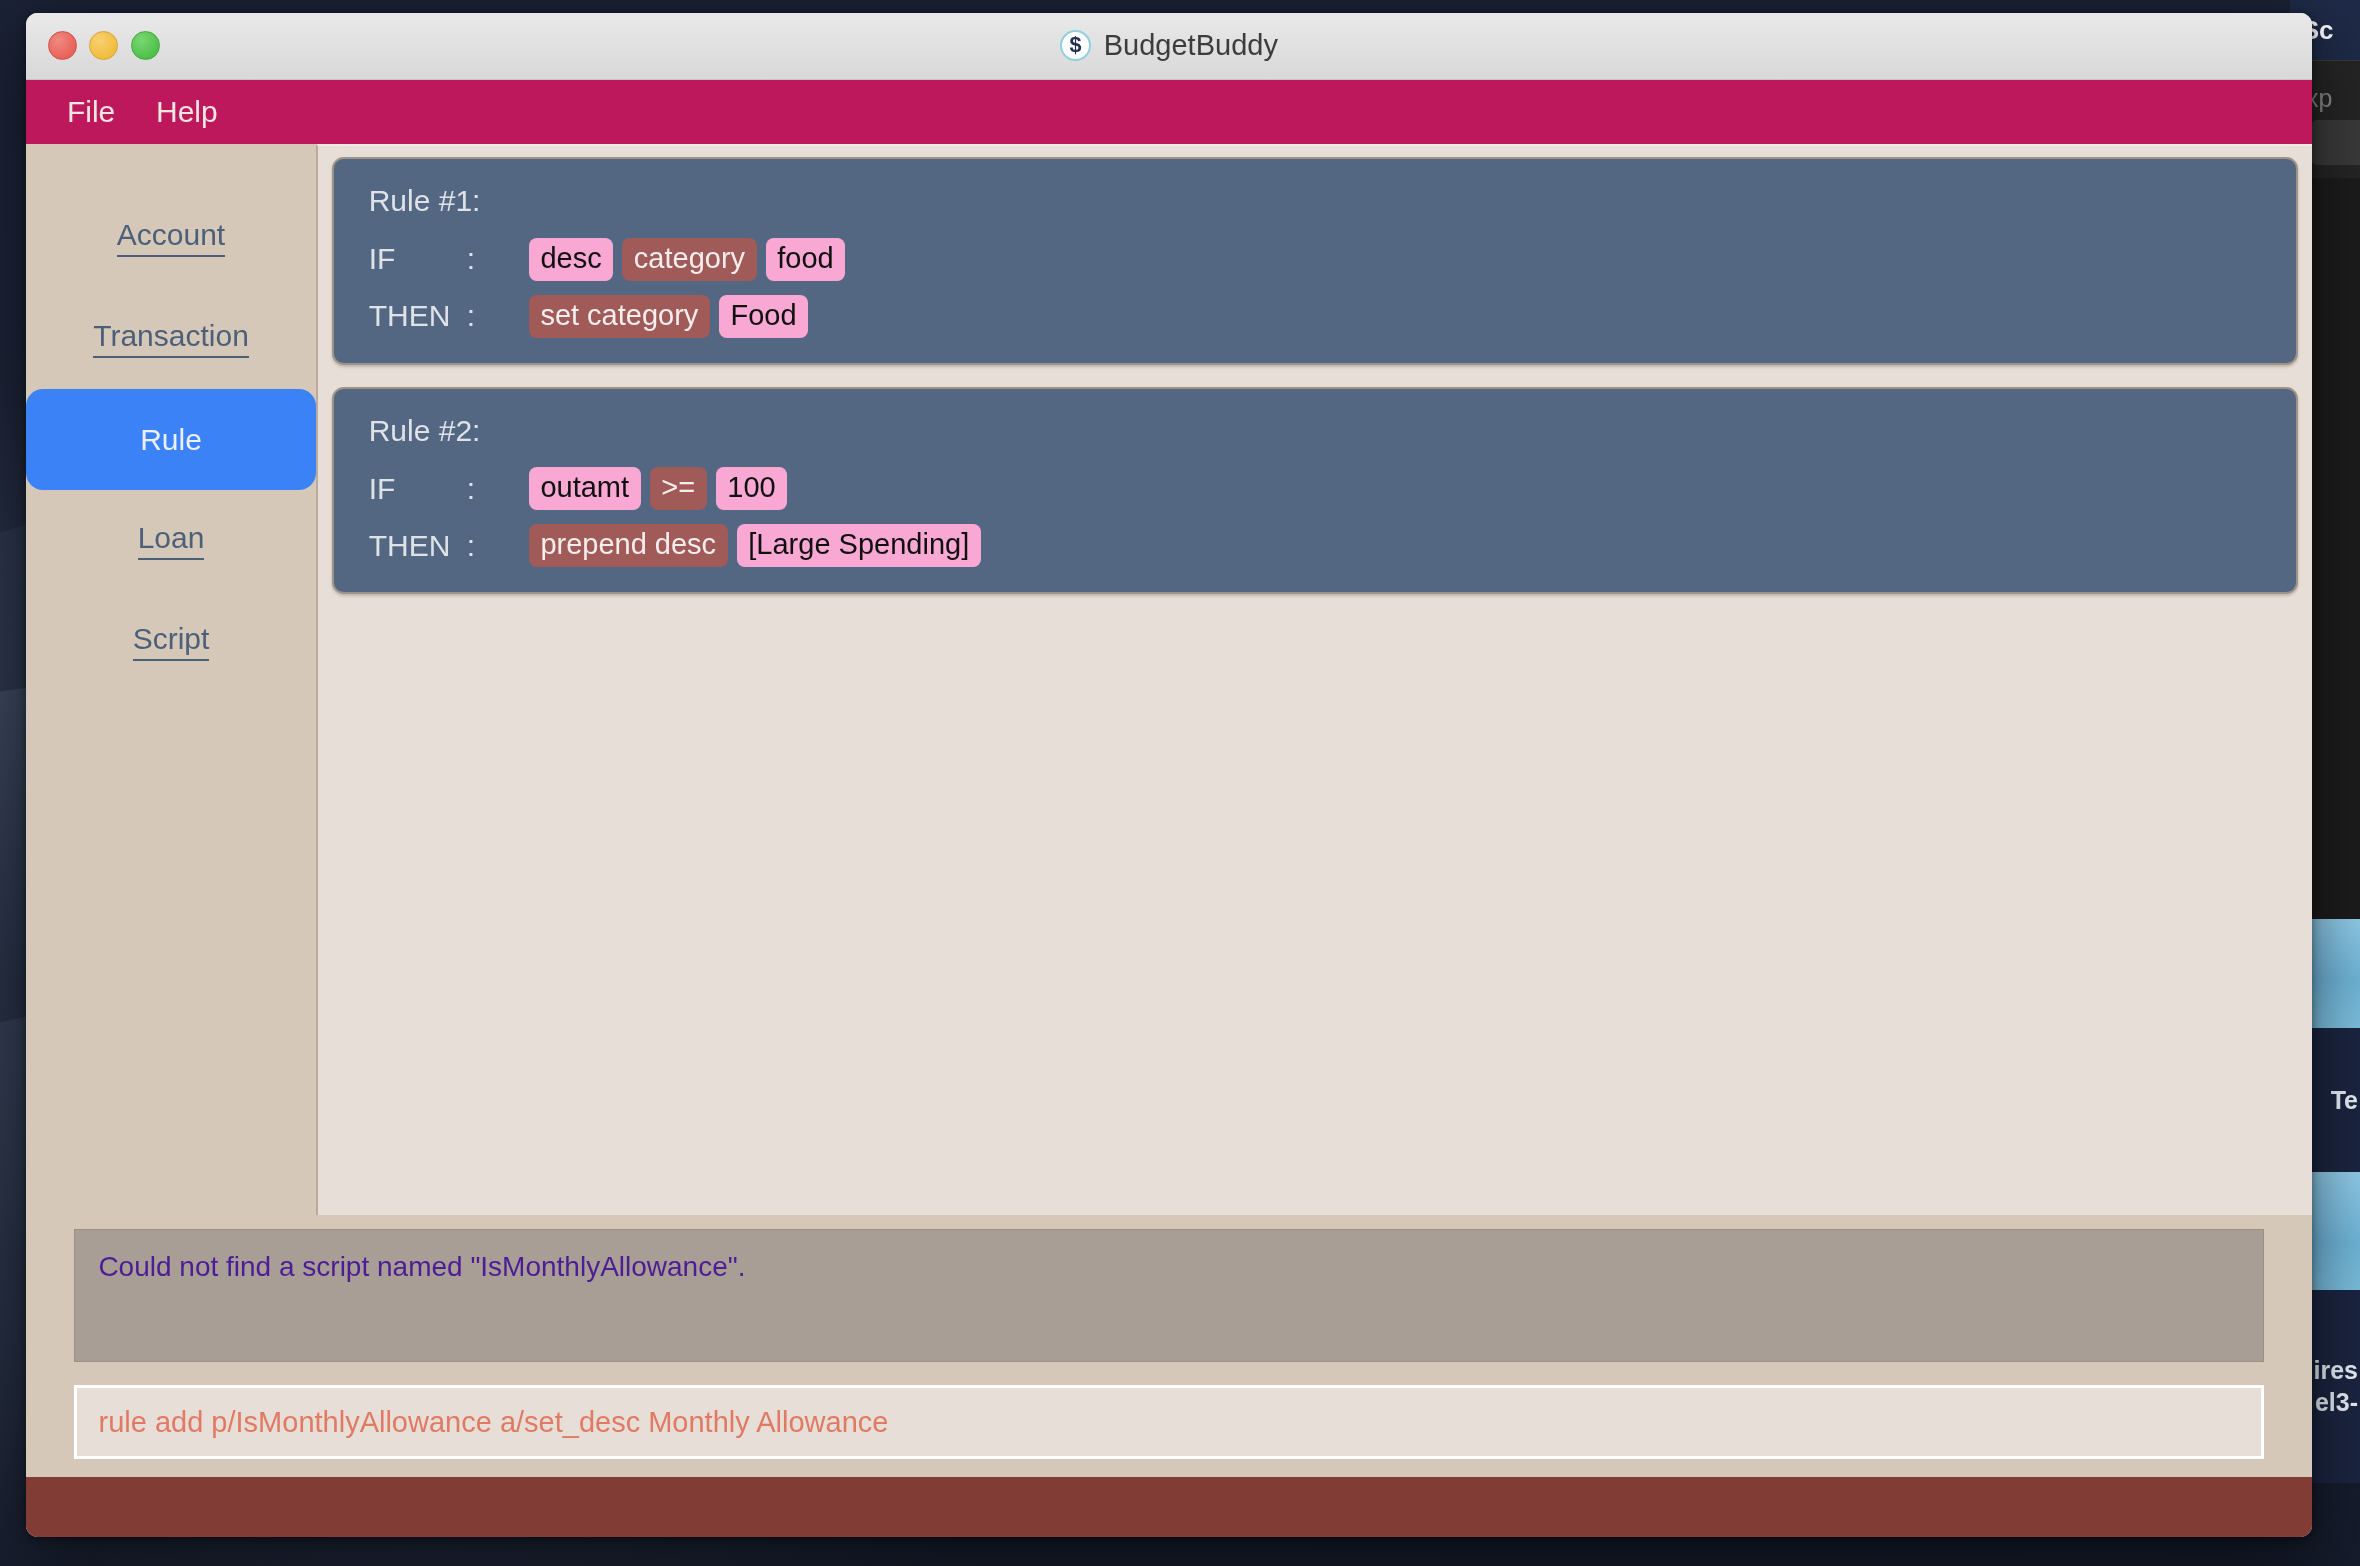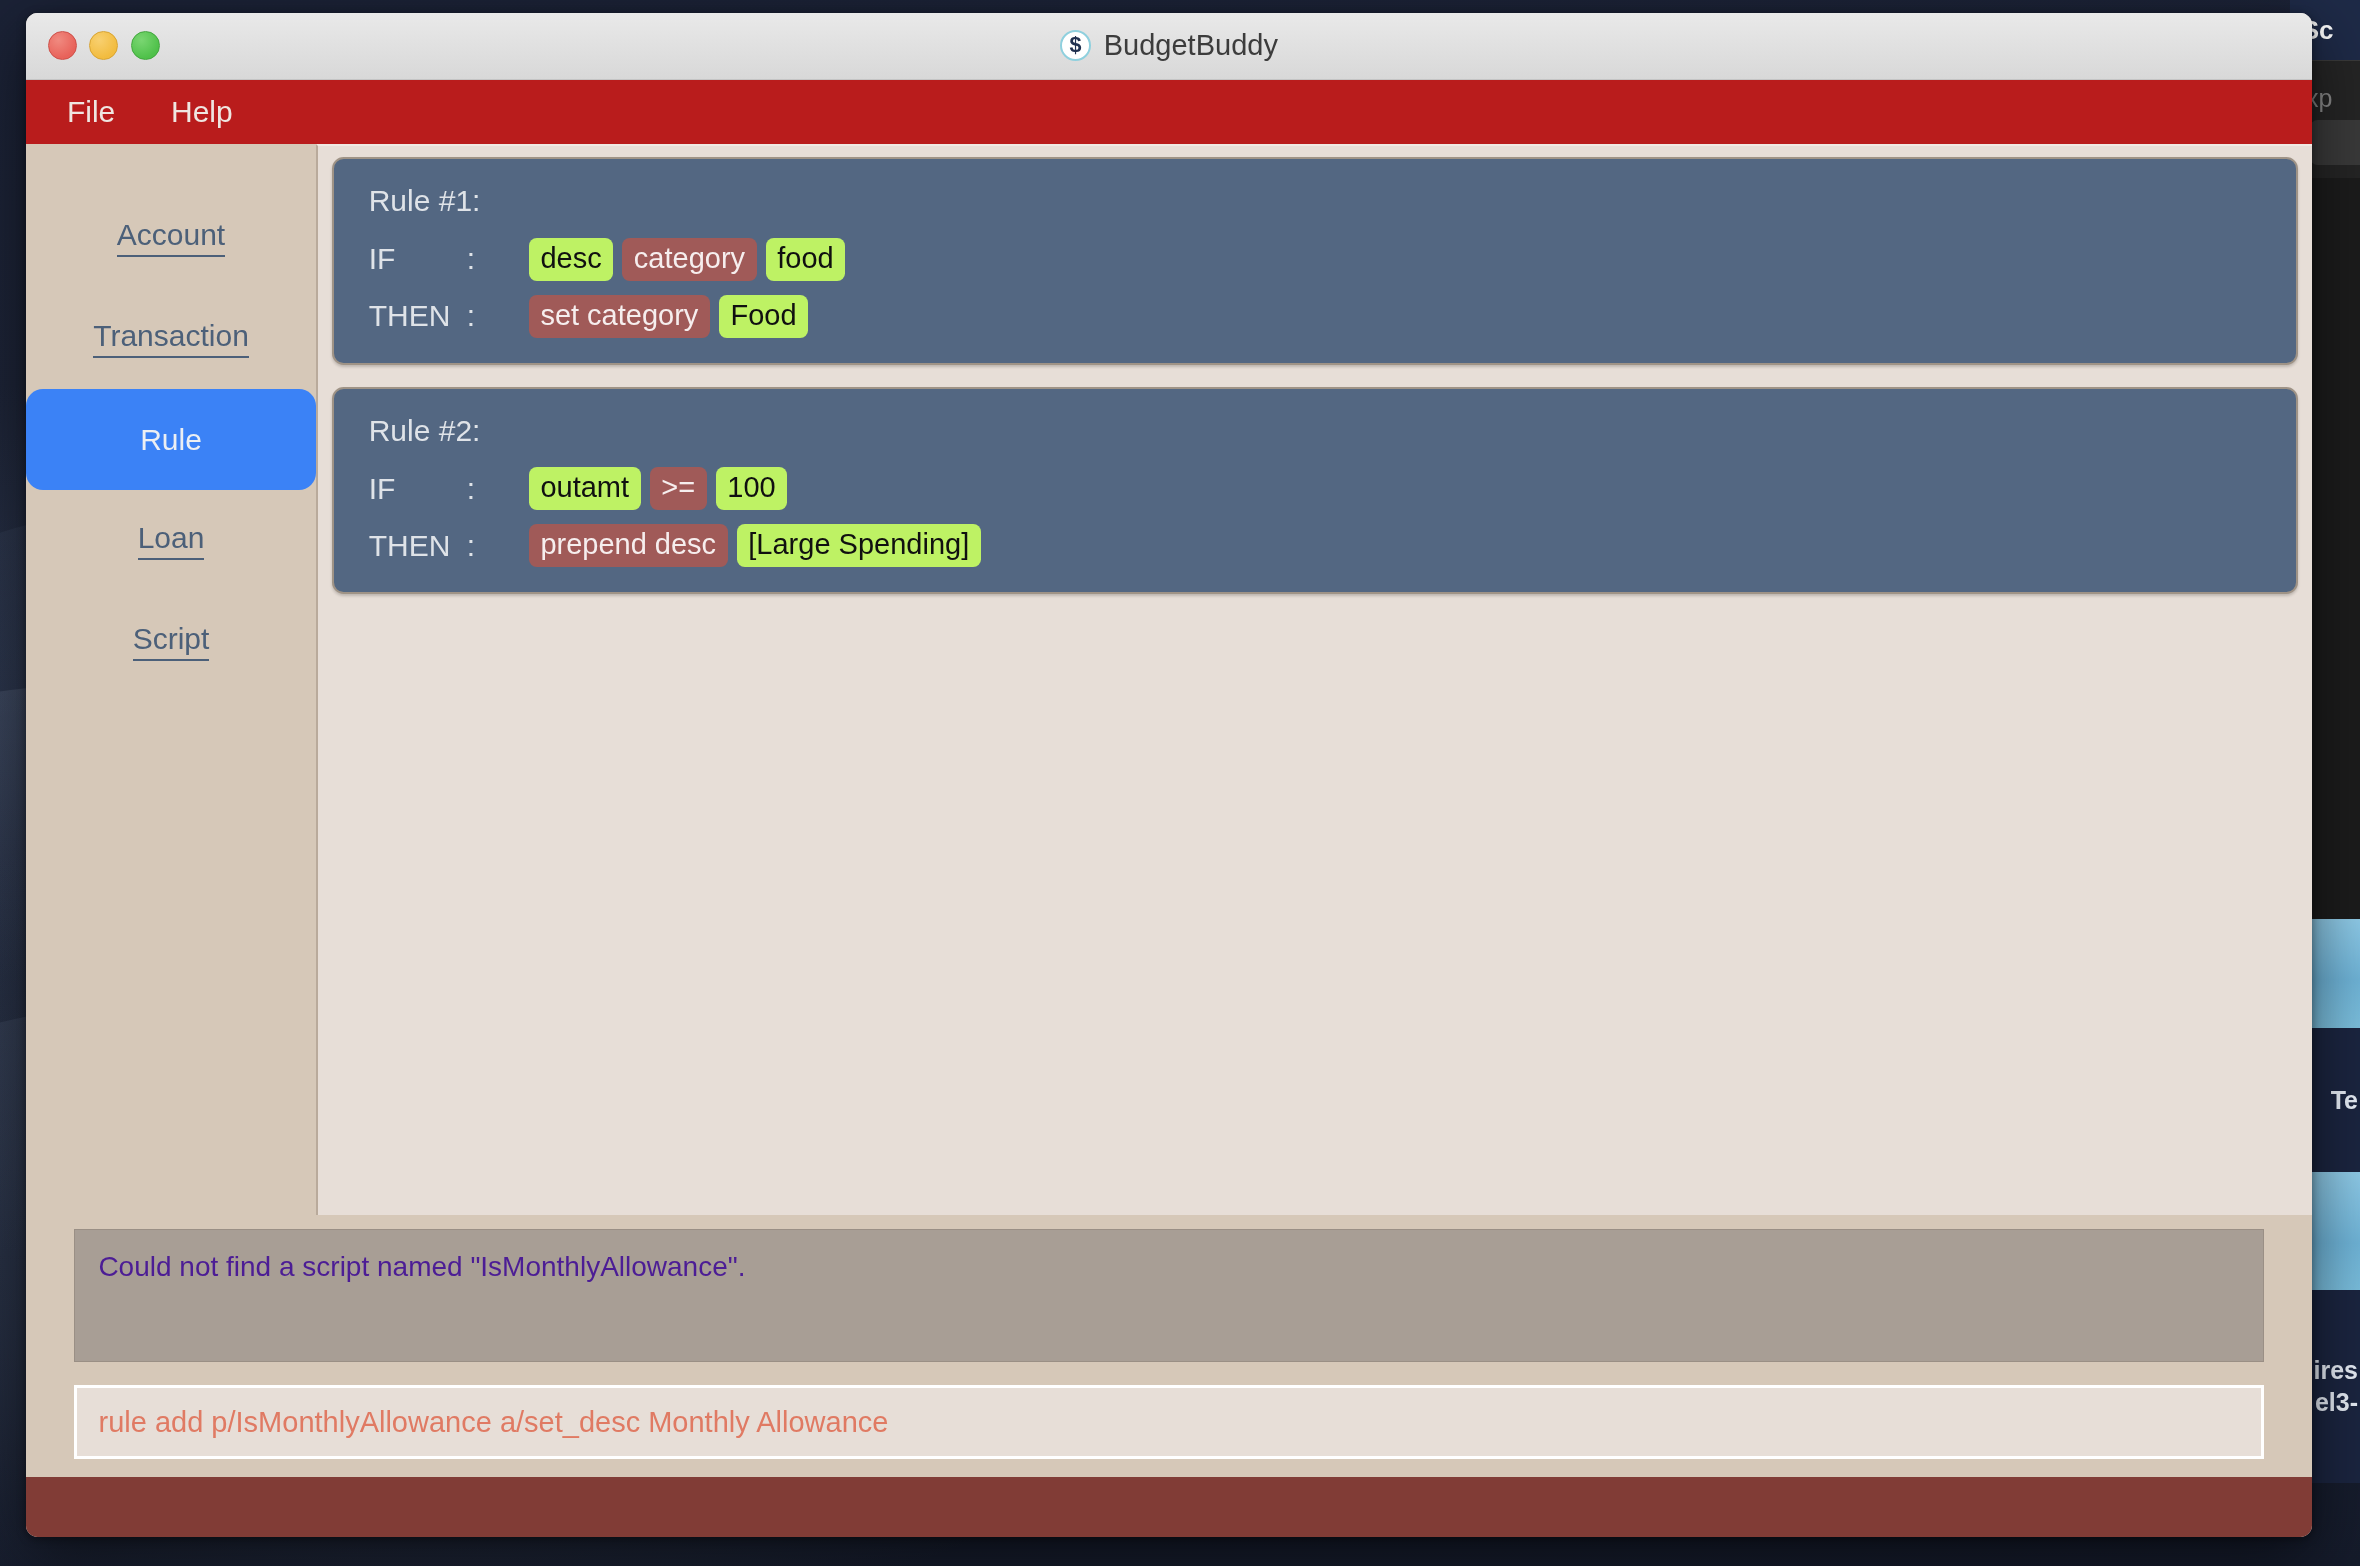--- a/index.html
+++ b/index.html
@@ -117,23 +117,23 @@
     border: 2.9px solid #8fd0de;
     display: flex; align-items: center; justify-content: center;
     box-sizing: border-box;
   }
   #app-icon span { color: #20304f; font-size: 21.5px; font-weight: bold; line-height: 1; }
   #title-text { font-size: 29px; color: #3c3c3c; }
 
   
   #menubar {
     flex: 0 0 64px;
-    background: #b91c1c;
+    background: #be185d;
     display: flex; align-items: center;
-    padding-left: 35px; gap: 44px;
+    padding-left: 35px; gap: 29px;
   }
   .menu-item {
     color: #efe6e1; font-size: 30px; cursor: default;
     padding: 3.9px 5.9px;
   }
 
   
   #body { flex: 1; display: flex; min-height: 0; background: #d6c8b8; }
 
   
@@ -214,21 +214,21 @@
     flex: 0 0 62px;
   }
   .tags { display: flex; align-items: center; gap: 8.8px; }
   .tag {
     font-size: 29px;
     padding: 4.9px 11.7px 7.8px 11.7px;
     border-radius: 7.8px;
     line-height: 1.05;
     white-space: nowrap;
   }
-  .tag.field { background: #bef264; color: #101010; }
+  .tag.field { background: #f9a8d4; color: #101010; }
   .tag.op    { background: #a05a58; color: #f6eeee; }
 
   
   #result-wrap {
     flex: 0 0 auto;
     background: #d6c8b8;
     padding: 13.7px 48px 9.8px 48px;
     box-sizing: border-box;
   }
   #result-box {

